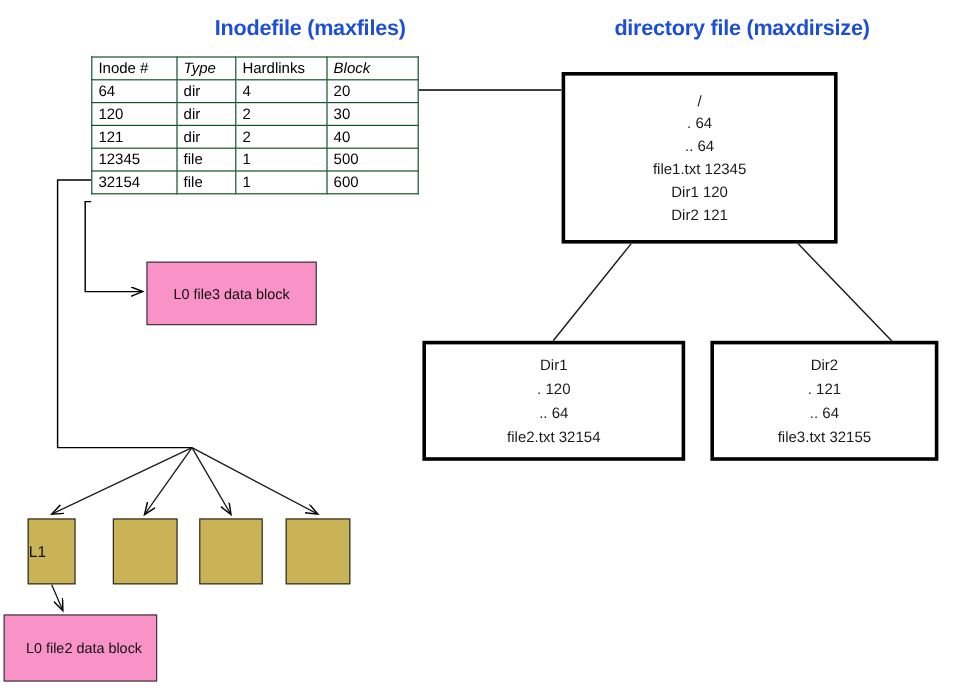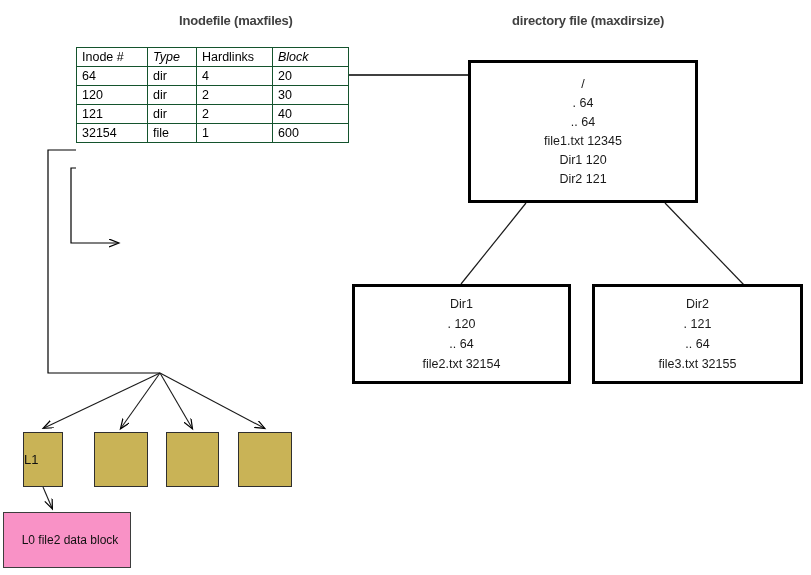--- a/index.html
+++ b/index.html
@@ -20,22 +20,22 @@
   #wires {
     position: absolute;
     left: 0; top: 0;
     width: 811px;
     height: 575px;
     pointer-events: none;
   }
   .title {
     position: absolute;
     font-weight: bold;
-    font-size: 13px;
-    color: #404040;
+    font-size: 18px;
+    color: #1d4ed8;
     white-space: nowrap;
     letter-spacing: -0.2px;
   }
   
   #inode-table {
     position: absolute;
     left: 76px;
     top: 47px;
     border-collapse: collapse;
     font-size: 12.5px;
@@ -71,21 +71,21 @@
     align-items: center;
     justify-content: center;
   }
   .dbox .line {
     line-height: 1.55;
     white-space: nowrap;
   }
   #root-dir-box { left: 468px; top: 60px; width: 230px; height: 143px; }
   #root-dir-box .line { line-height: 1.52; }
   #dir1-box { left: 352px; top: 284px; width: 219px; height: 100px; }
-  #dir2-box { left: 592px; top: 284px; width: 211px; height: 100px; }
+  #dir2-box { left: 592px; top: 284px; width: 190px; height: 100px; }
   #dir1-box .line, #dir2-box .line { line-height: 1.62; }
 
   
   .pink-box {
     position: absolute;
     background: #F992C6;
     border: 1px solid #3d3d3d;
     box-sizing: border-box;
     display: flex;
     align-items: center;
@@ -173,20 +173,26 @@
         <td>2</td>
         <td>30</td>
       </tr>
       <tr>
         <td>121</td>
         <td>dir</td>
         <td>2</td>
         <td>40</td>
       </tr>
       <tr>
+        <td>12345</td>
+        <td>file</td>
+        <td>1</td>
+        <td>500</td>
+      </tr>
+      <tr>
         <td>32154</td>
         <td>file</td>
         <td>1</td>
         <td>600</td>
       </tr>
     </tbody>
   </table>
 
   <div class="dbox" id="root-dir-box">
     <div class="line">/</div>
@@ -204,20 +210,23 @@
     <div class="line">file2.txt 32154</div>
   </div>
 
   <div class="dbox" id="dir2-box">
     <div class="line">Dir2</div>
     <div class="line">. 121</div>
     <div class="line">.. 64</div>
     <div class="line">file3.txt 32155</div>
   </div>
 
+  <div class="pink-box" id="l0-file3-box">
+    <span class="txt">L0 file3 data block</span>
+  </div>
 
   <div class="pink-box" id="l0-file2-box">
     <span class="txt">L0 file2 data block</span>
   </div>
 
   <div class="tan-box" id="tan-1">
     <span class="txt">L1</span>
   </div>
   <div class="tan-box" id="tan-2">
     <span class="txt"></span>

